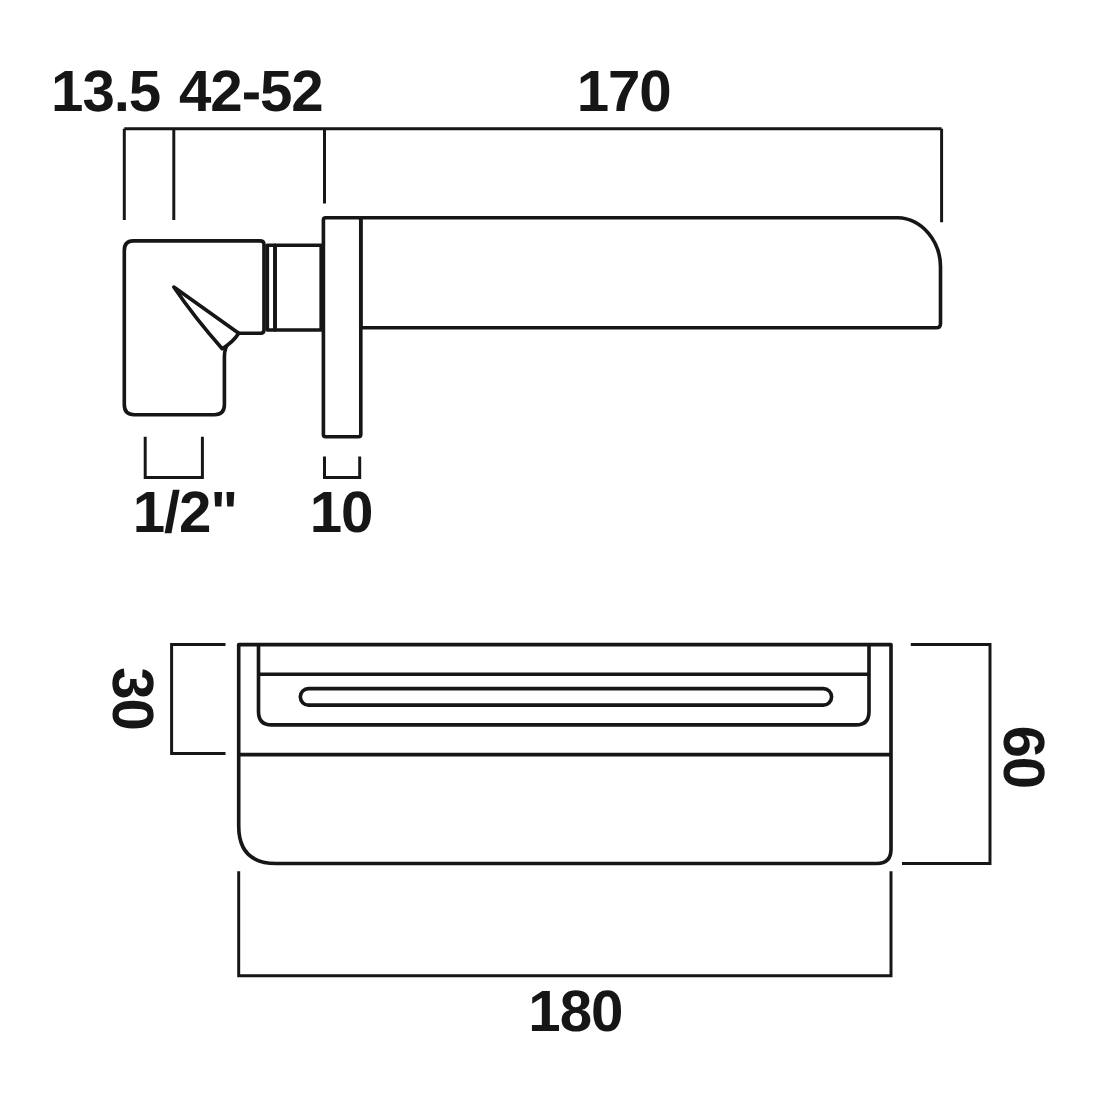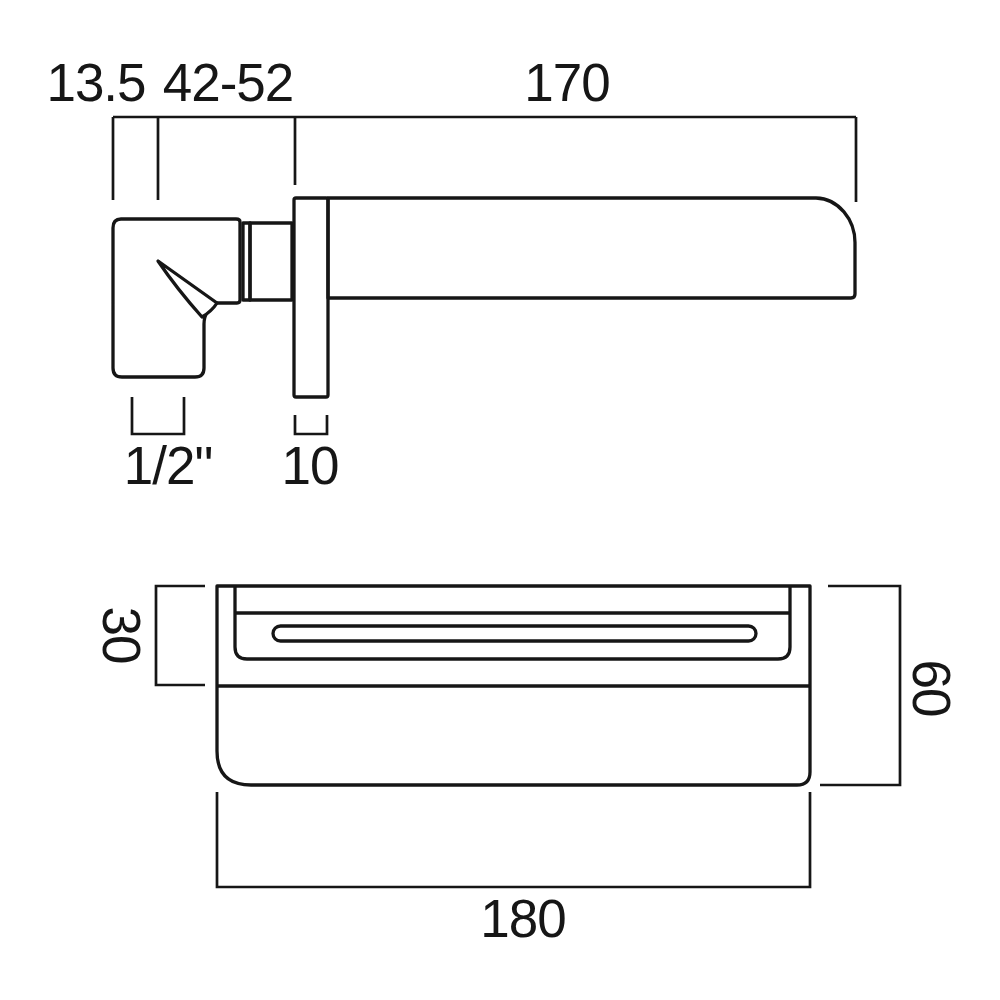--- a/index.html
+++ b/index.html
@@ -7,20 +7,21 @@
     padding: 0;
     background: var(--bg, #ffffff);
     width: 1000px;
     height: 1000px;
     overflow: hidden;
   }
   .drawing-stage {
     width: 1000px;
     height: 1000px;
     position: relative;
+    font-weight: bold;
   }
   svg {
     display: block;
   }
   .obj {
     fill: none;
     stroke: var(--line, #161616);
     stroke-width: 3.3;
     stroke-linejoin: round;
     stroke-linecap: butt;

